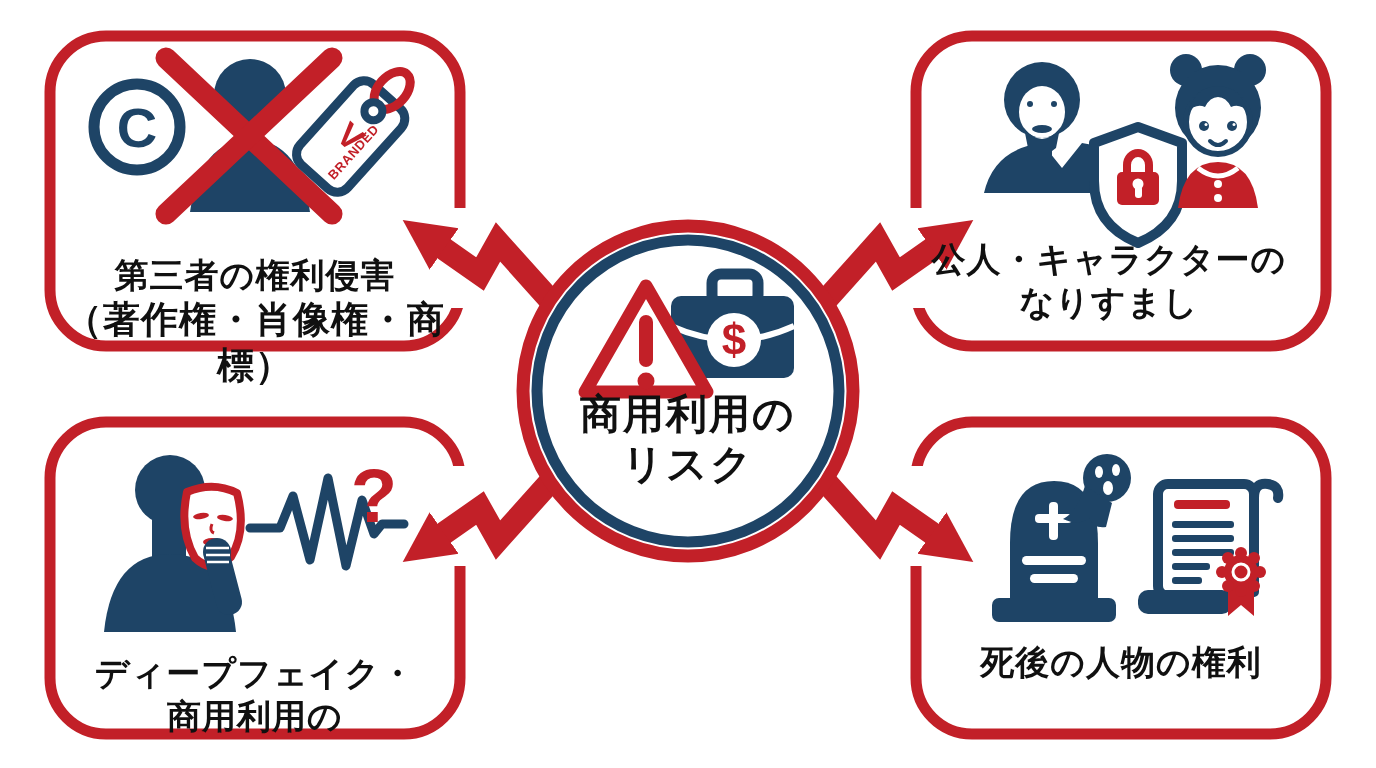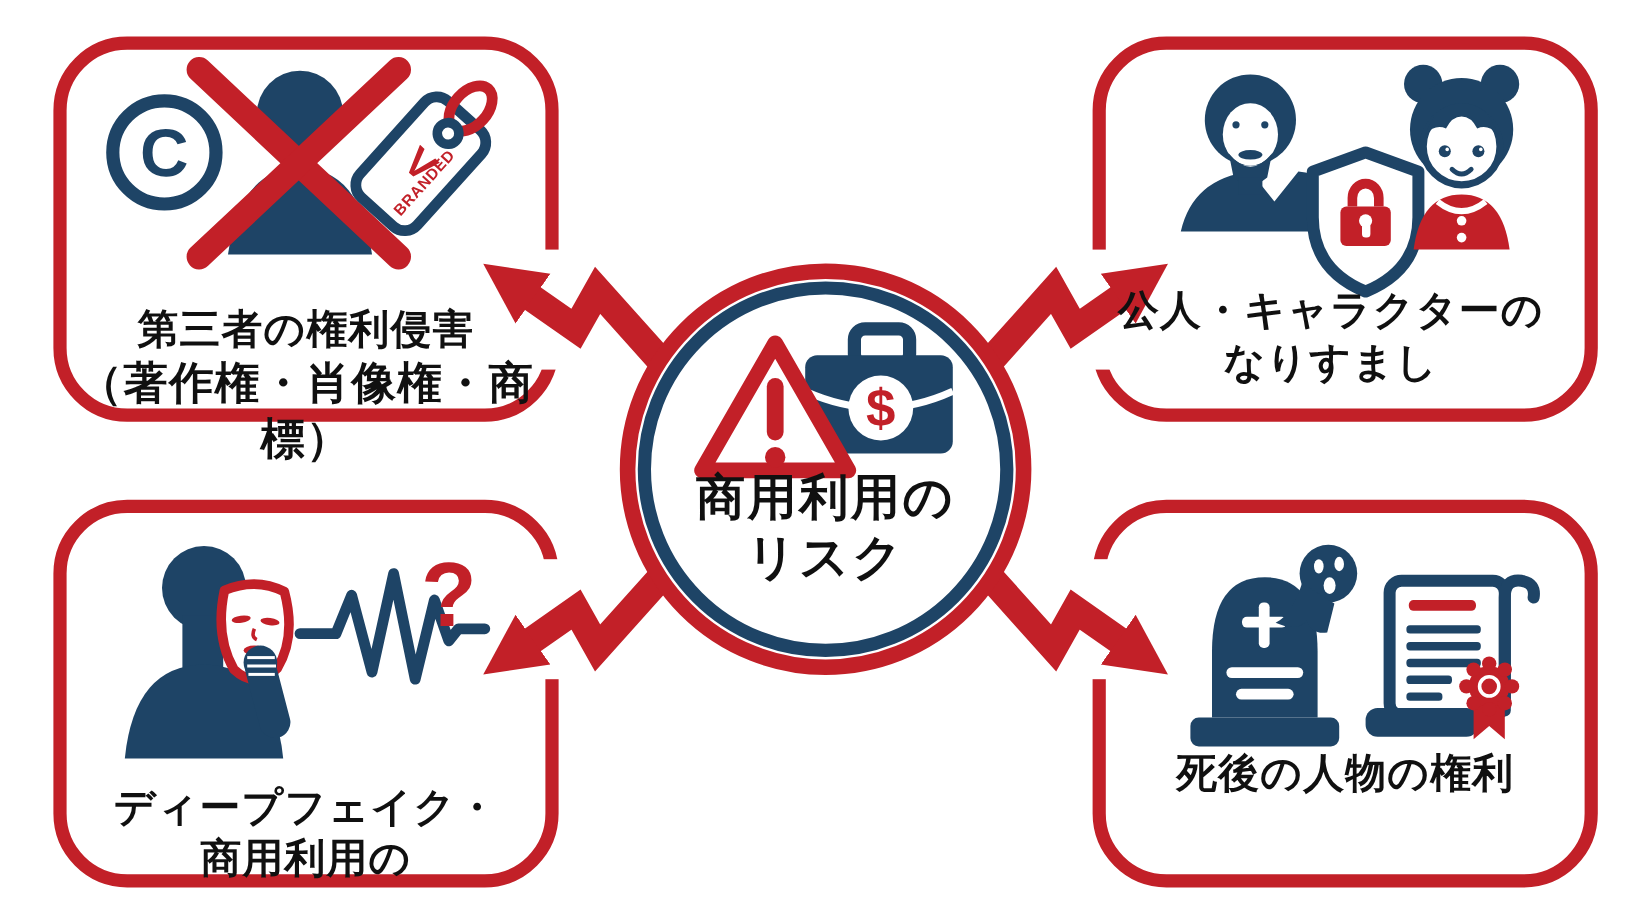--- a/index.html
+++ b/index.html
@@ -3,21 +3,21 @@
 <meta charset="utf-8">
 <style>
   html,body{margin:0;padding:0;background:#ffffff;}
   #stage{position:relative;width:1376px;height:768px;background:#ffffff;overflow:hidden;
          font-family:"Liberation Sans","DejaVu Sans",sans-serif;}
   #art{position:absolute;left:0;top:0;}
   .label{position:absolute;text-align:center;font-weight:900;color:#101010;letter-spacing:1px;}
   .lab-tl{left:50px;top:243px;width:410px;margin-top:11px;}
   .lab-tr{left:904px;top:241px;width:410px;font-family:Liberation Mono, monospace;}
   .lab-bl{left:50px;top:652px;width:410px;}
-  .lab-br{left:916px;top:624px;width:410px;}
+  .lab-br{left:916px;top:641px;width:410px;}
   .lab-c {left:538px;top:389px;width:300px;}
   .l-big{font-size:34px;line-height:1.26;}
   .l-sm {font-size:37px;line-height:1.26;}
   .l-c  {font-size:41px;line-height:1.22;letter-spacing:2px;}
   
   .box{fill:#ffffff;stroke:#C22028;stroke-width:11;}
   .patch{fill:#ffffff;stroke:none;}
   .arrow{fill:none;stroke:#C22028;stroke-width:23;stroke-linejoin:miter;stroke-linecap:butt;}
   .navy{fill:#1E4466;}
   .red{fill:#C22028;}

